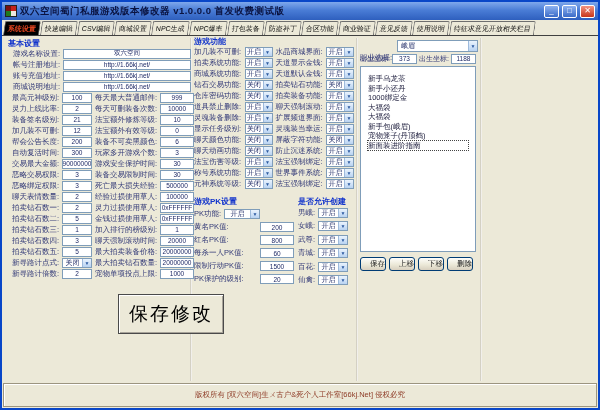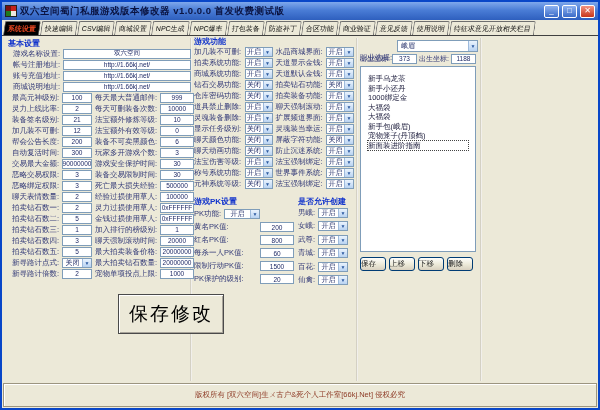--- a/index.html
+++ b/index.html
@@ -62,21 +62,21 @@
   .class-dd { flex:1; height:12px; }
   .class-dd .val { justify-content:flex-start; padding-left:3px; }
   .coord-row { display:flex; align-items:center; gap:2px; height:11px; margin-bottom:2px; }
   .coord-lbl { font-size:7px; color:#333A78; white-space:nowrap; }
   .coord-inp { width:25px; flex:0 0 25px; }
   .listbox { width:116px; height:186px; background:#fff; border:1px solid #7F9DB9; padding:7px;
     overflow:hidden; }
   .list-item { font-size:7.5px; color:#1A1A3A; line-height:9.5px; white-space:nowrap; }
   .list-item.selected { outline:1px dotted #444; }
   .birth-btns { display:flex; gap:3px; margin-top:5px; }
-  .xp-btn { width:26px; height:14px; font-size:7.5px; color:#1A1A1A; text-align:left;
+  .xp-btn { width:26px; height:14px; font-size:7.5px; color:#1A1A1A; text-align:right;
     line-height:12px; border:1px solid #003C74; border-radius:3px;
     background:linear-gradient(#FEFEFB,#ECE9D8 55%,#D8D0BF); }
   
   .save-big { position:absolute; left:116px; top:258px; width:106px; height:40px;
     background:#ECE9D8; border:1px solid #4A4A4A;
     box-shadow:inset 1px 1px 0 #FFFFFF, inset -1px -1px 0 #A8A49A;
     font-size:19px; color:#000; letter-spacing:2px; text-align:center; line-height:38px;
     font-family:"Liberation Serif","DejaVu Serif",serif; }
   
   .vline { position:absolute; top:2px; width:2px; background:linear-gradient(90deg,#C6C1B0,#FFFFFF); }

